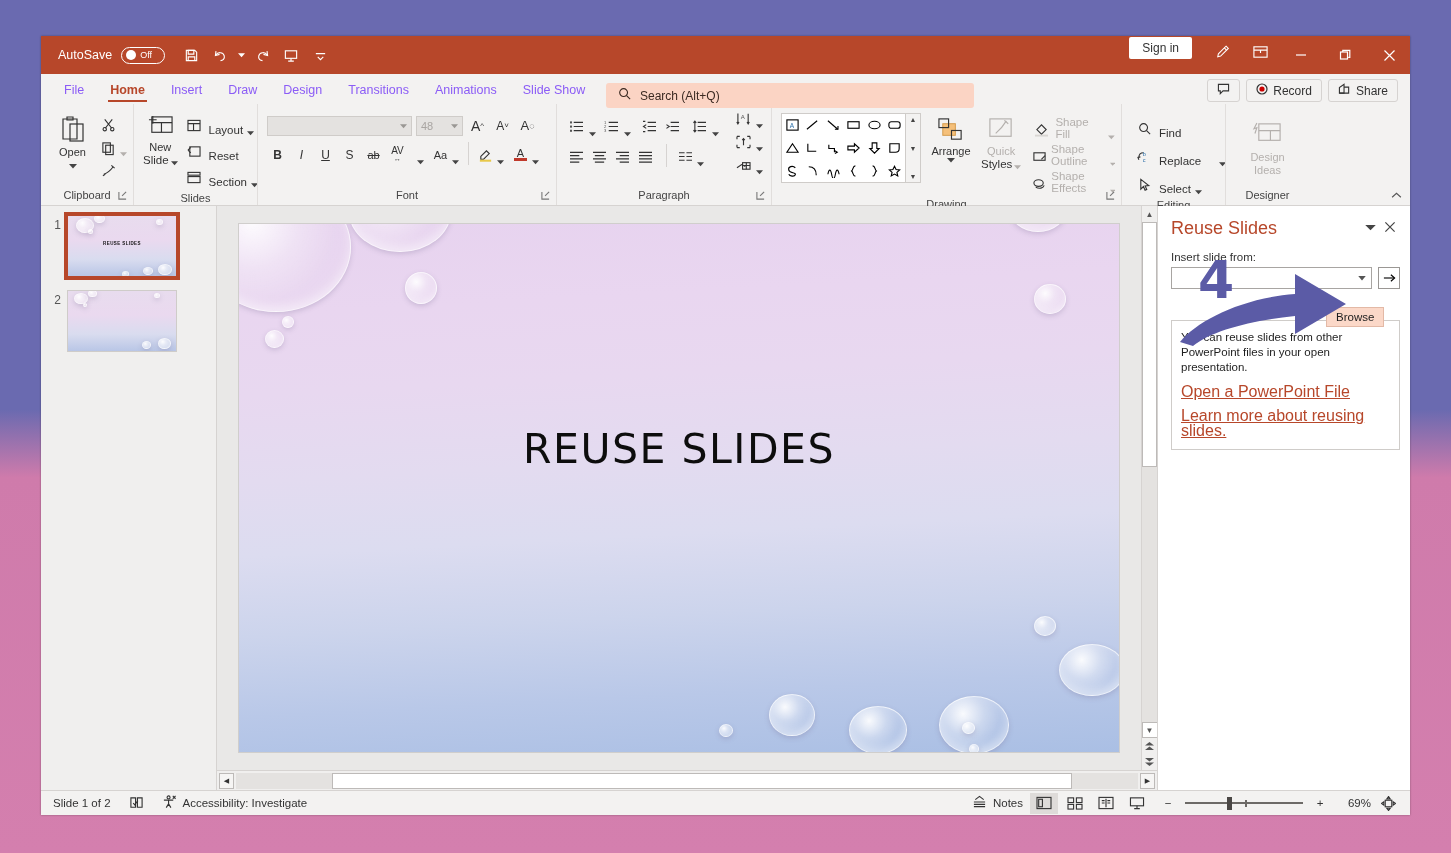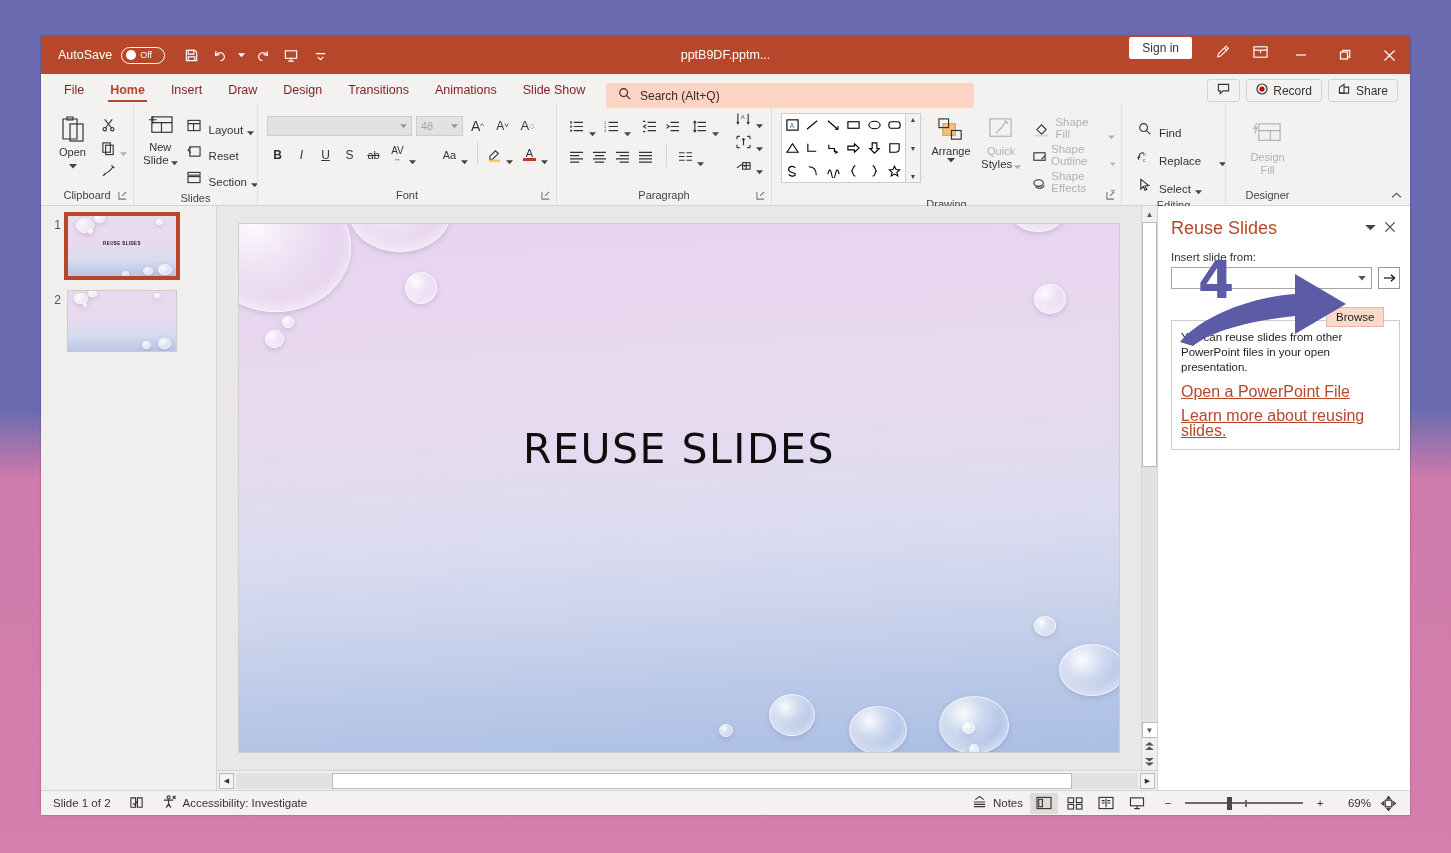--- a/index.html
+++ b/index.html
@@ -46,21 +46,21 @@
     margin-right:10px;
   }
   .tb-right .ti{width:36px;height:30px;display:flex;align-items:center;justify-content:center;}
   .wbtn{width:42px;height:36px;display:flex;align-items:center;justify-content:center;font-size:13px;}
 
   
   .tabbar{
     height:30px; background:#f3f2f1; display:flex; align-items:flex-end;
     padding-left:10px; position:relative; flex:none;
   }
-  .tab{ font-size:12.5px; color:#7f1d1d; padding:4px 13px 7px; position:relative; }
+  .tab{ font-size:12.5px; color:#8b5cf6; padding:4px 13px 7px; position:relative; }
   .tab.active{ color:#b7472a; font-weight:bold;}
   .tab.active::after{
     content:""; position:absolute; left:11px; right:11px; bottom:2px; height:2.5px; background:#b7472a;
   }
   .tabbar-right{ margin-left:auto; display:flex; gap:6px; align-items:center; padding-right:12px; padding-bottom:2px;}
   .pillbtn{
     border:1px solid #d6d3d1; background:#f3f2f1; font-size:12px; color:#333;
     padding:3px 9px; border-radius:3px; display:flex; align-items:center; gap:5px;
   }
 
@@ -254,21 +254,20 @@
               <path class="cvt" stroke="#fff" d="M8 11v3M5 14h6"></path>
             </svg>
         </div>
         <div class="qi">
           <svg width="13" height="13" viewBox="0 0 14 14">
               <path class="cvt" stroke="#fff" stroke-width="1.3" d="M2 5h10M4 8.5l3 3 3-3"></path>
             </svg>
         </div>
       </div>
     </div>
-    <div class="doc-title">pptB9DF.pptm...</div>
     <div class="tb-right">
       <div class="signin">Sign in</div>
       <div class="ti">
         <svg width="18" height="18" viewBox="0 0 20 20">
             <path class="cvt" stroke="#fff" stroke-width="1.3" d="M14.5 3.5 17 6l-8.5 8.5-3.2.7.7-3.2z"></path>
             <path class="cvt" stroke="#fff" stroke-width="1.2" d="M12.6 5.4 15 7.8"></path>
           </svg>
       </div>
       <div class="ti">
         <svg width="17" height="16" viewBox="0 0 18 17">
@@ -480,30 +479,30 @@
           <div class="tb-sq" style="font-size:14px">A<sup style="font-size:8px">^</sup></div>
           <div class="tb-sq" style="font-size:12px">A<sup style="font-size:8px">˅</sup></div>
           <div class="tb-sq" style="font-size:13px">A<sub style="font-size:9px">◌</sub></div>
         </div>
         <div class="smallrow" style="gap:3px">
           <div class="tb-sq" style="font-weight:bold">B</div>
           <div class="tb-sq" style="font-style:italic">I</div>
           <div class="tb-sq" style="text-decoration:underline">U</div>
           <div class="tb-sq">S</div>
           <div class="tb-sq" style="text-decoration:line-through;font-size:11px">ab</div>
-          <div class="smallrow" style="gap:1px">
+          <div class="smallrow" style="gap:9px">
             <div class="tb-sq" style="font-size:10px;flex-direction:column;line-height:8px">
               <span>AV</span>
               <span style="font-size:7px">↔</span>
             </div>
             <svg width="7" height="5" viewBox="0 0 8 5">
                 <path d="M0 0 4 4.5 8 0z" fill="#444"></path>
               </svg>
           </div>
-          <div class="smallrow" style="gap:1px;margin-left:20px">
+          <div class="smallrow" style="gap:1px;margin-left:3px">
             <div class="tb-sq" style="font-size:11px">Aa</div>
             <svg width="7" height="5" viewBox="0 0 8 5">
                 <path d="M0 0 4 4.5 8 0z" fill="#444"></path>
               </svg>
           </div>
           <div class="smallrow" style="gap:1px;margin-left:6px;border-left:1px solid #d6d3d1;padding-left:6px">
             <div class="tb-sq">
               <svg width="15" height="15" viewBox="0 0 16 16">
                   <path class="cvt" stroke="#555" d="M3 10 9 4l3 3-6 6H3z"></path>
                   <rect x="2" y="13.5" width="12" height="2.2" fill="#e8c84a"></rect>
@@ -849,21 +848,21 @@
       <div class="group-body" style="justify-content:center;padding-top:8px">
         <div class="bigbtn dis" style="width:58px">
           <span class="ico">
             <svg width="34" height="30" viewBox="0 0 35 31">
               <rect class="cvt" stroke="#cbc8c5" x="8" y="4" width="22" height="17"></rect>
               <path class="cvt" stroke="#cbc8c5" d="M8 11h22M20 11v10"></path>
               <path class="cvt" stroke="#b4b0ad" d="M6 3 3 9l3-1-2 6"></path>
             </svg>
           </span>
           <span class="lbl">Design</span>
-          <span class="lbl">Fill</span>
+          <span class="lbl">Ideas</span>
         </div>
       </div>
       <div class="group-label">Designer</div>
     </div>
 
     <div class="collapse">
       <svg width="11" height="7" viewBox="0 0 12 8">
           <path class="cvt" stroke="#555" stroke-width="1.3" d="M1 6 6 1.5 11 6"></path>
         </svg>
     </div>

